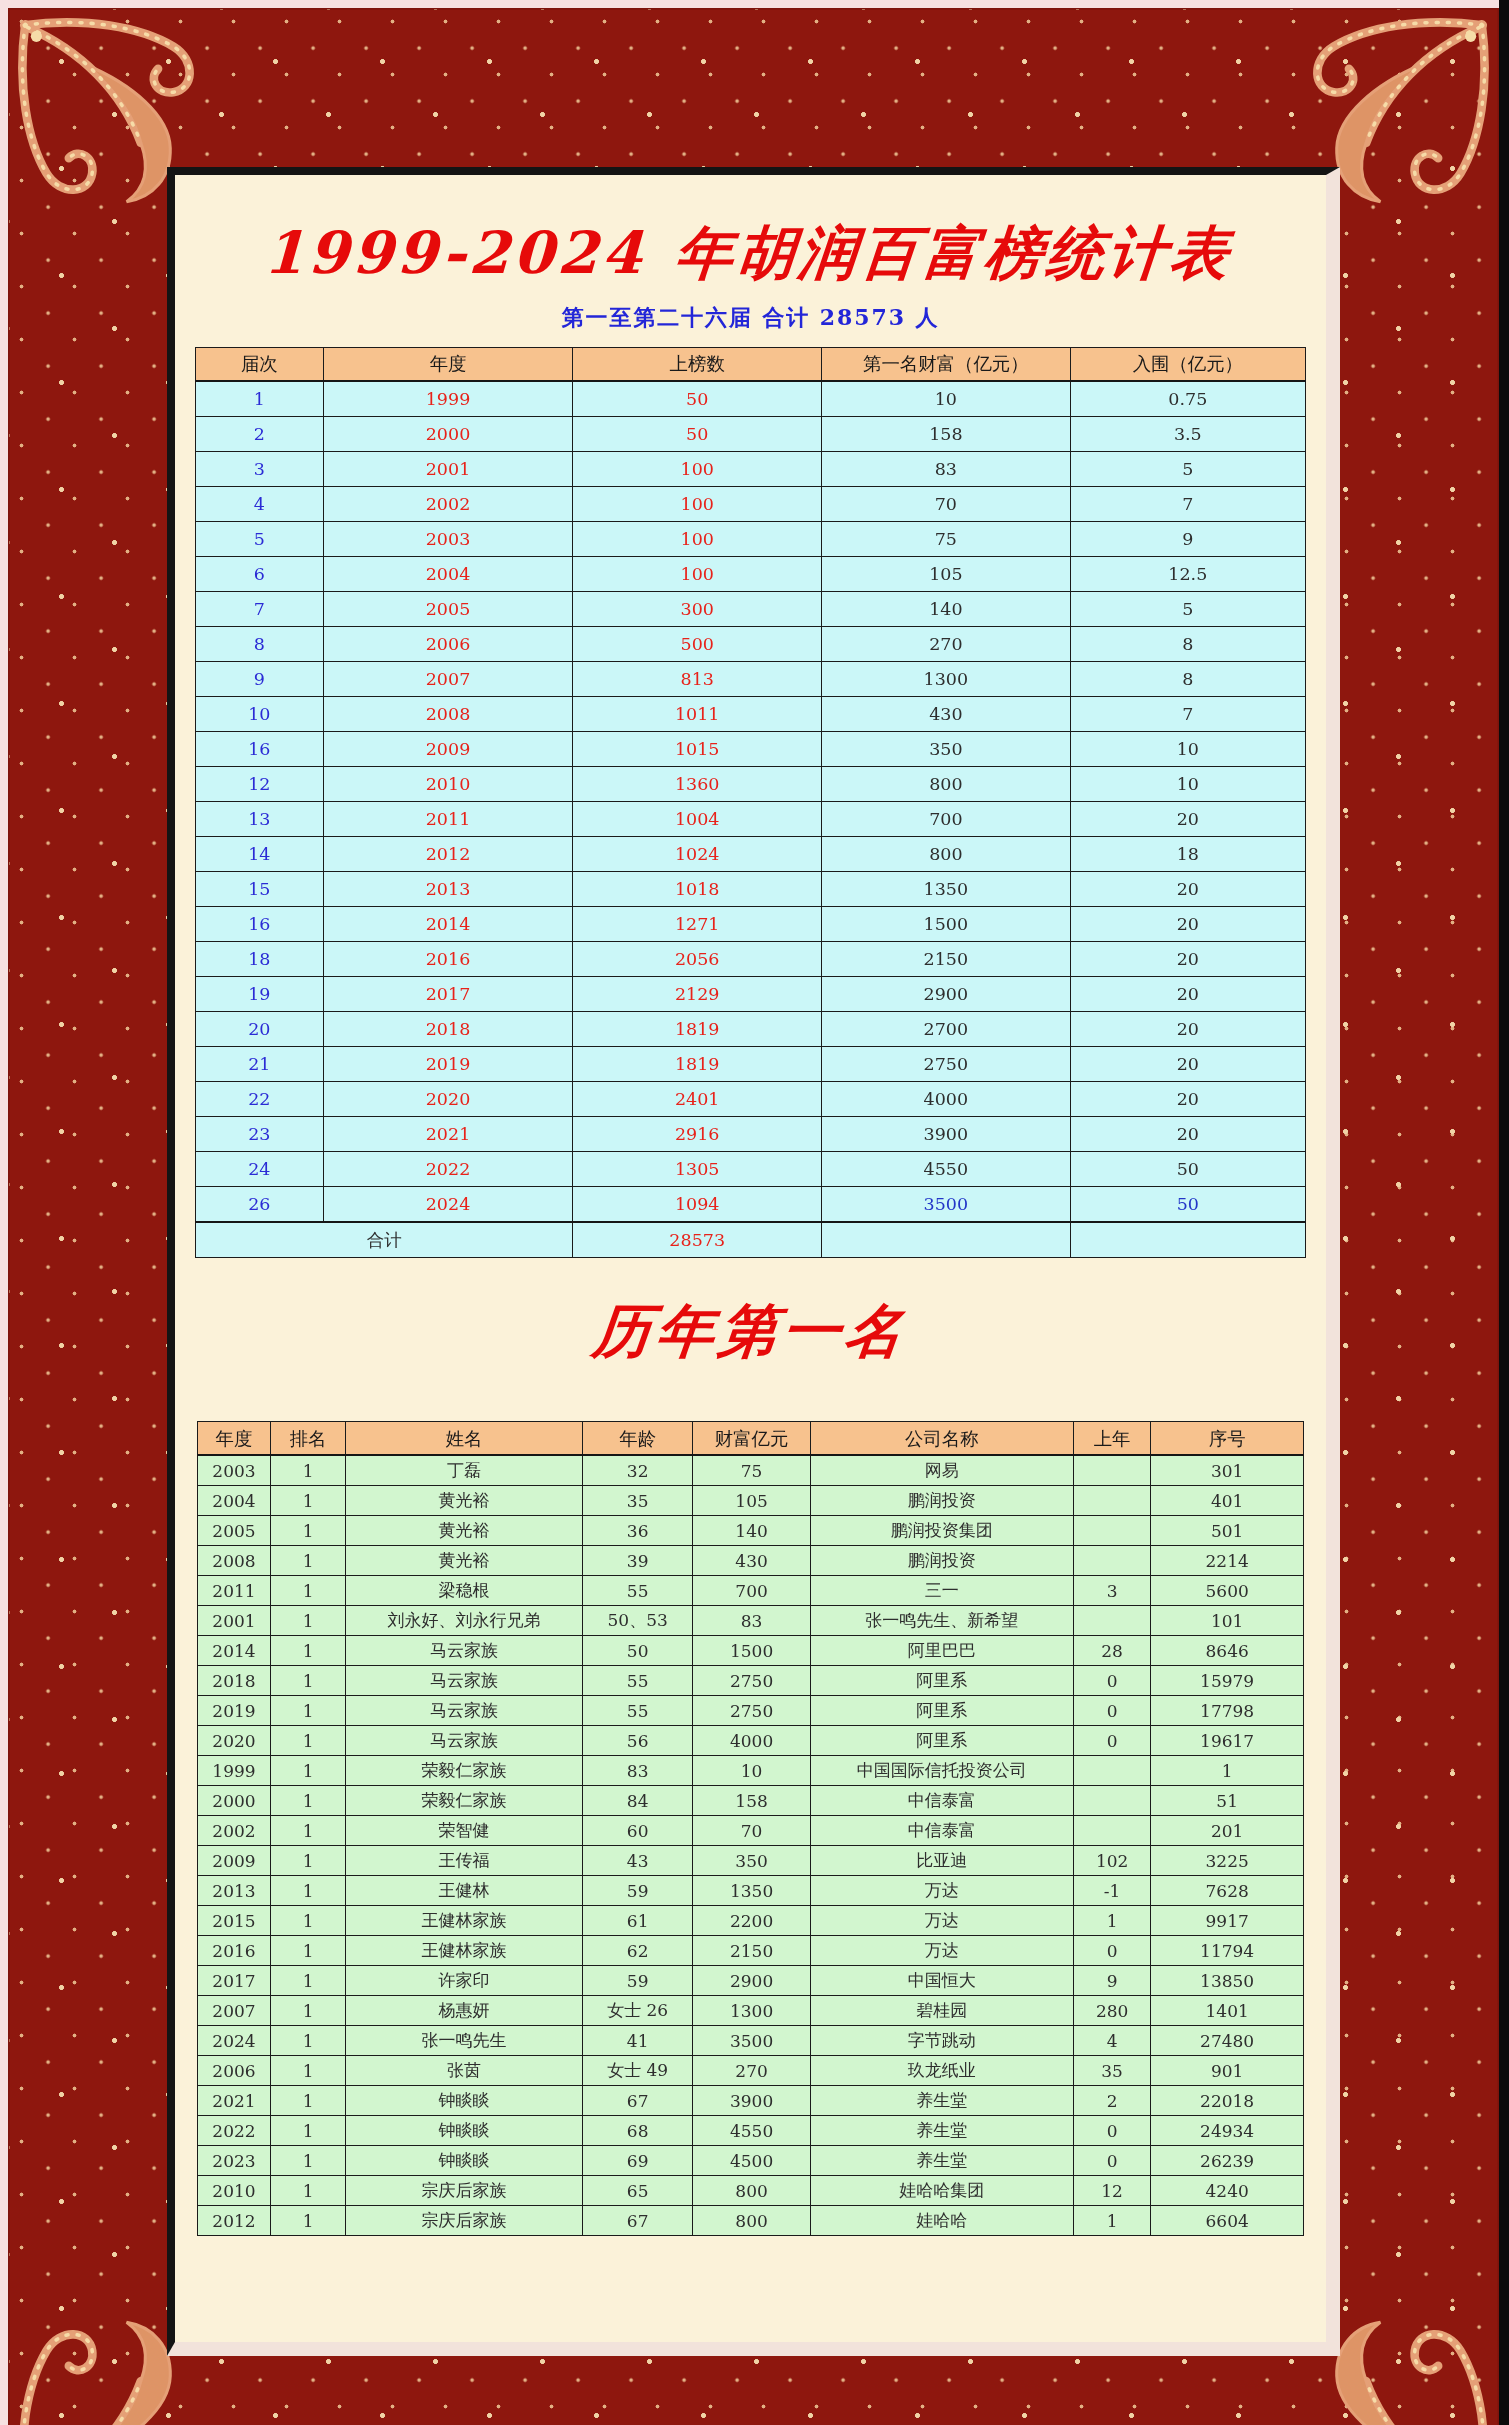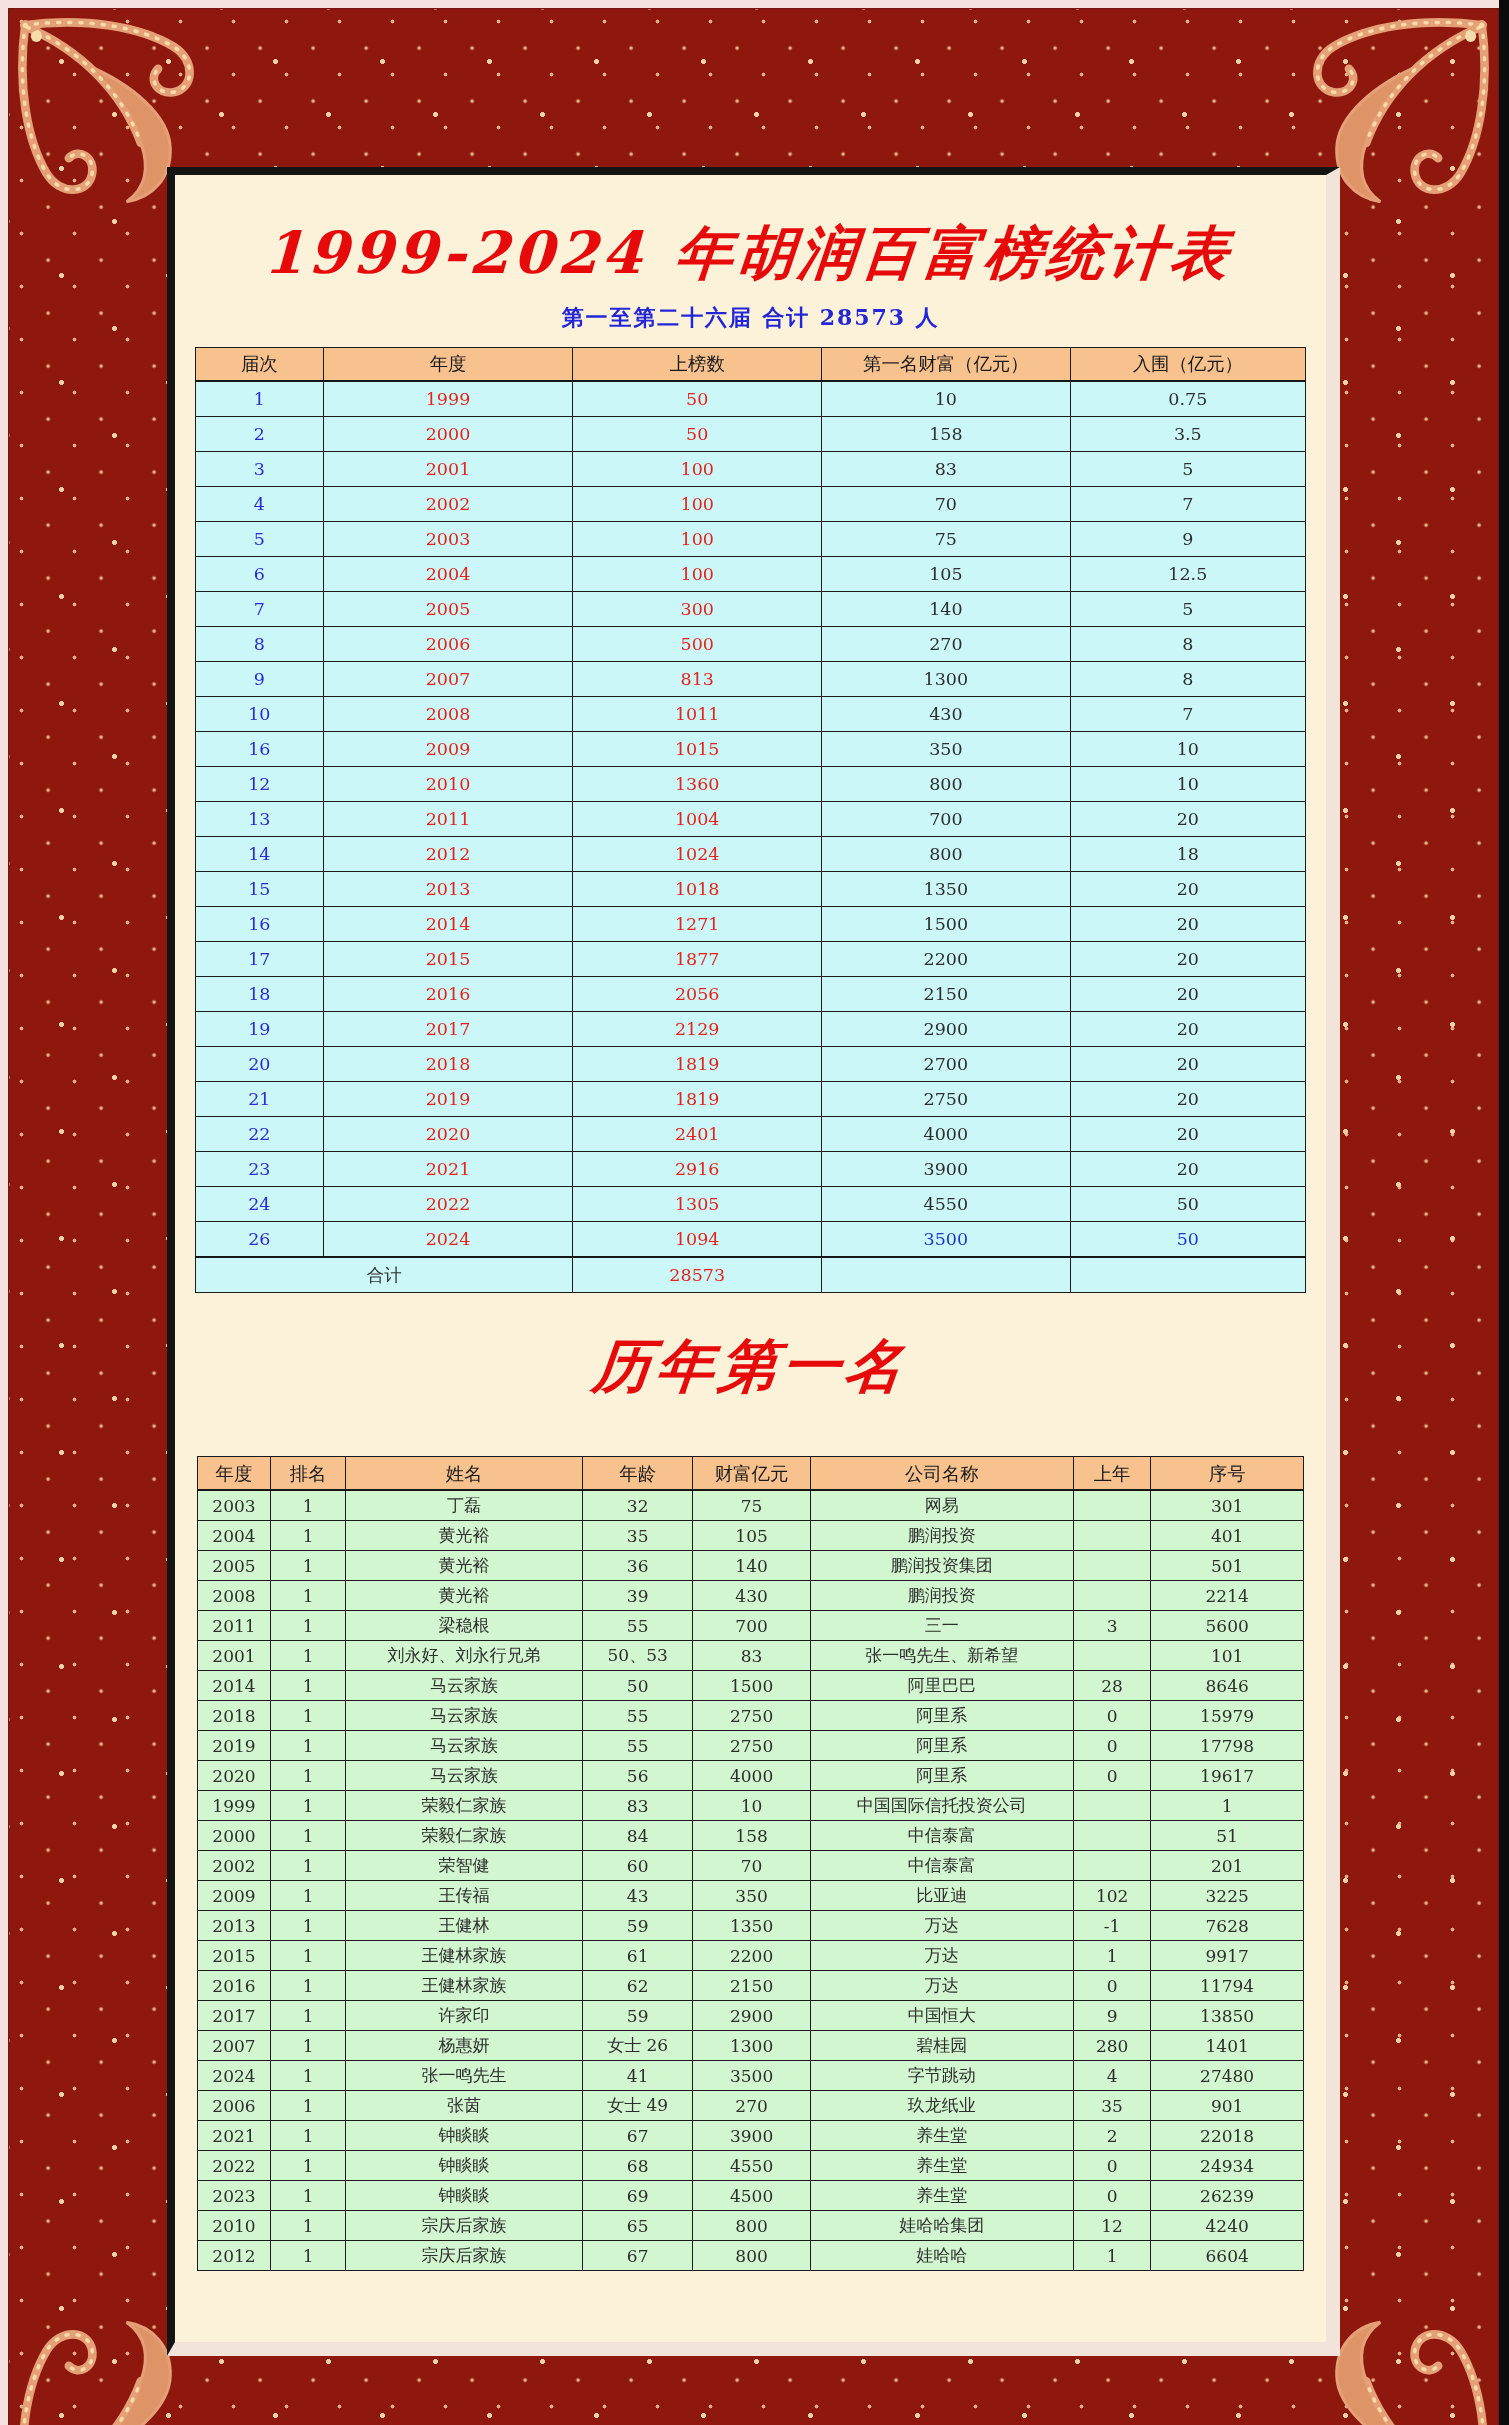--- a/index.html
+++ b/index.html
@@ -269,27 +269,20 @@
           <td class="c-dark">20</td>
         </tr>
         <tr>
           <td class="c-blue">16</td>
           <td class="c-red">2014</td>
           <td class="c-red">1271</td>
           <td class="c-dark">1500</td>
           <td class="c-dark">20</td>
         </tr>
         <tr>
-          <td class="c-blue">17</td>
-          <td class="c-red">2015</td>
-          <td class="c-red">1877</td>
-          <td class="c-dark">2200</td>
-          <td class="c-dark">20</td>
-        </tr>
-        <tr>
           <td class="c-blue">18</td>
           <td class="c-red">2016</td>
           <td class="c-red">2056</td>
           <td class="c-dark">2150</td>
           <td class="c-dark">20</td>
         </tr>
         <tr>
           <td class="c-blue">19</td>
           <td class="c-red">2017</td>
           <td class="c-red">2129</td>

